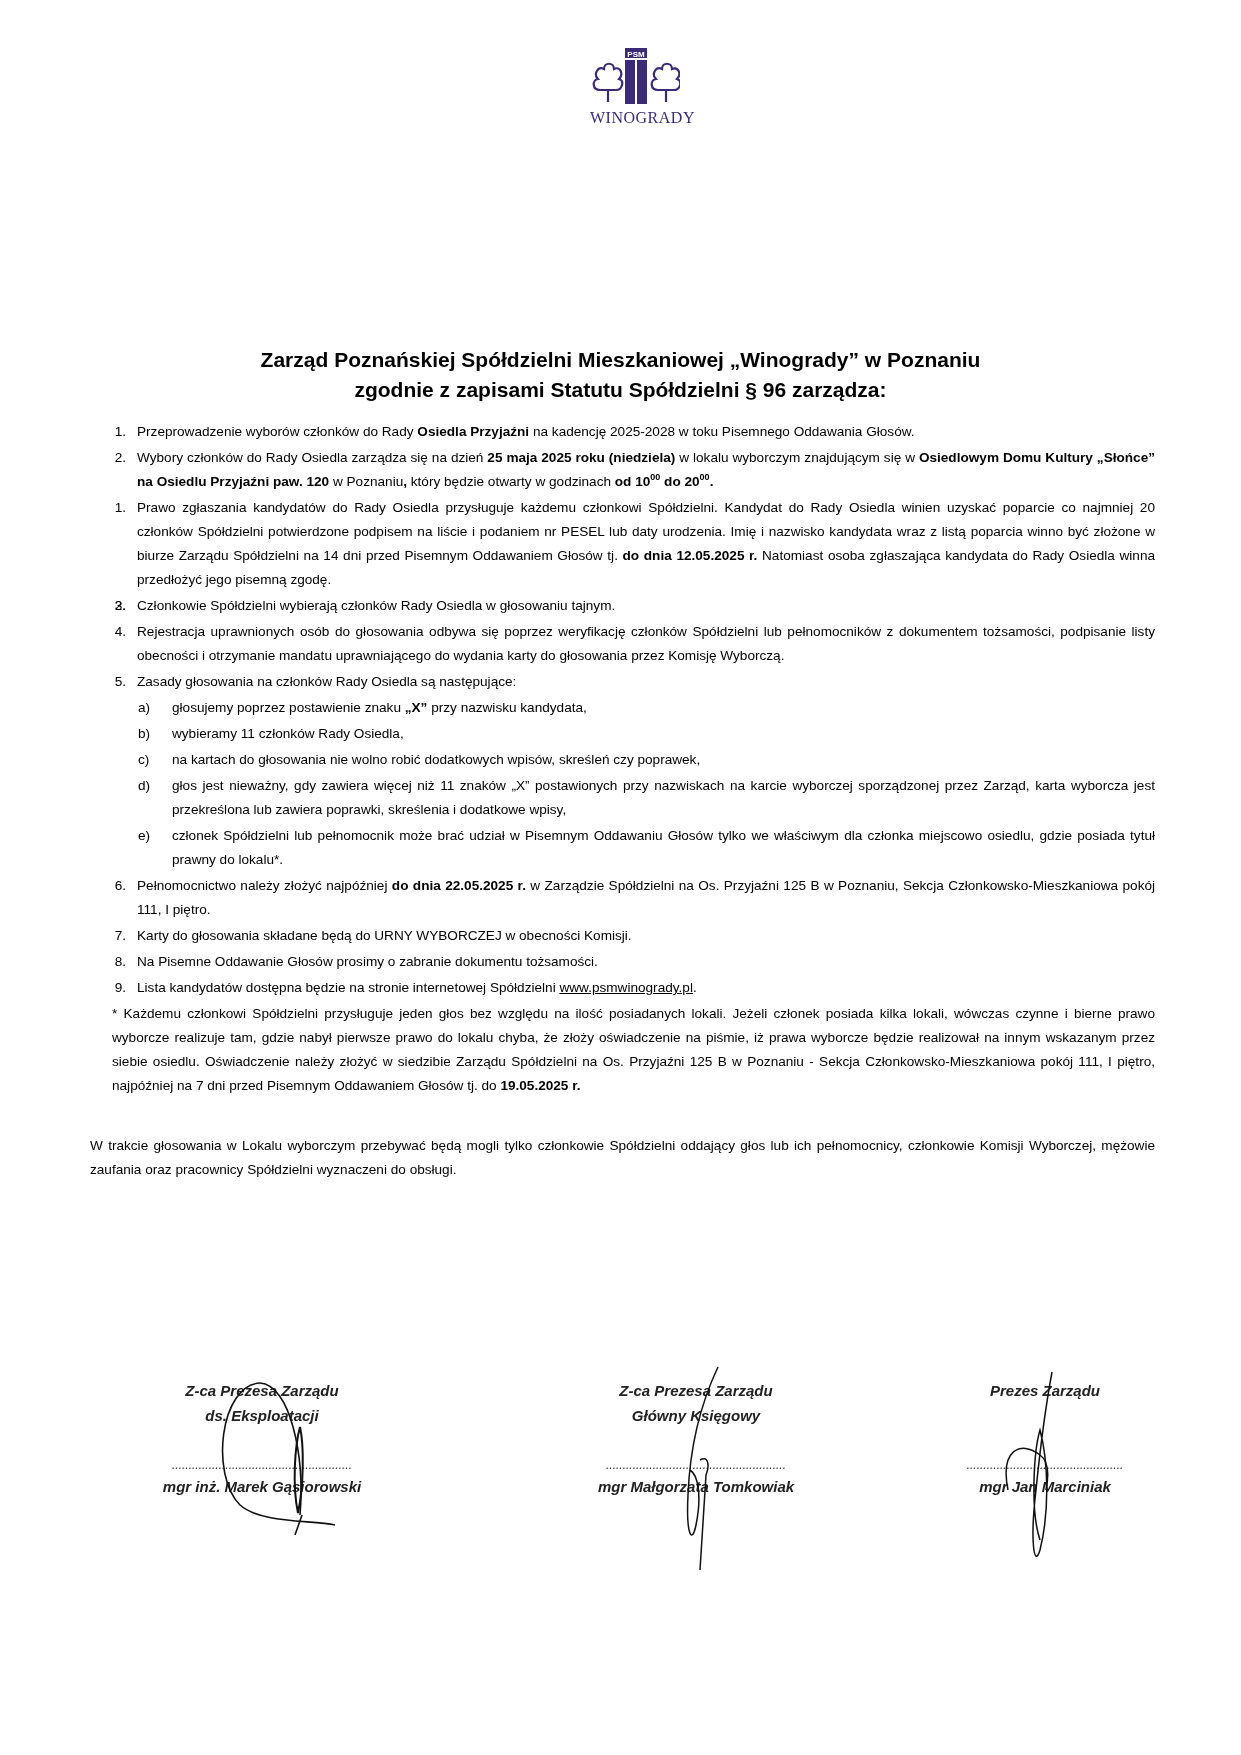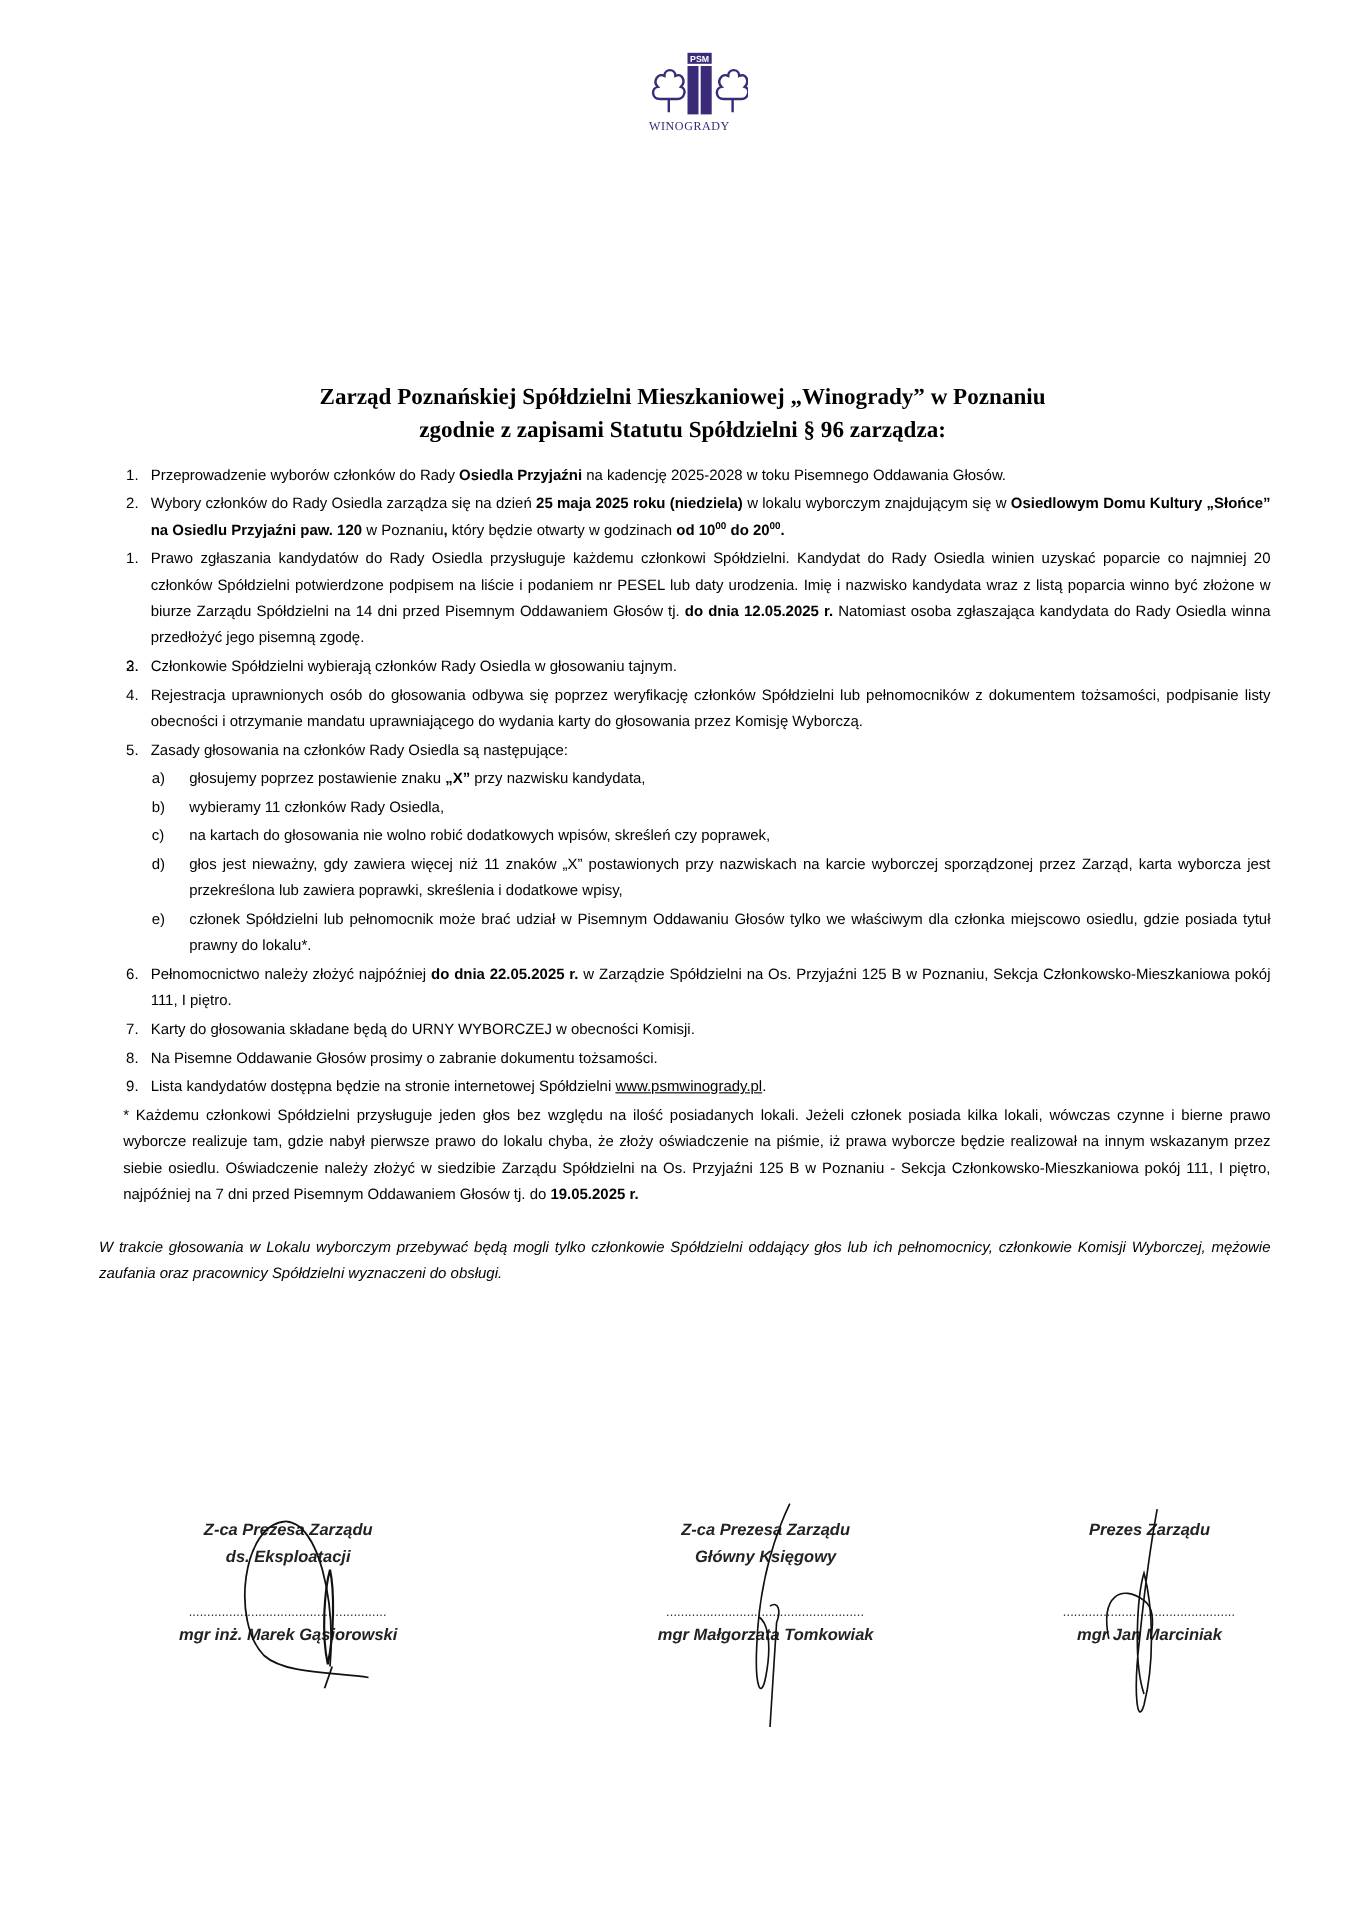--- a/index.html
+++ b/index.html
@@ -1,42 +1,42 @@
 <!DOCTYPE html>
 <html><head>
 <meta charset="utf-8">
 <style>
   html, body { margin: 0; padding: 0; background: #ffffff; }
   body { width: 1241px; height: 1755px; position: relative; overflow: hidden; color: #000; }
   .page { position: absolute; left: 0; top: 0; width: 1228px; height: 1755px; }
 
   .logo { position: absolute; left: 590px; top: 46px; width: 90px; height: 80px; }
   .logo-text { position: absolute; left: 0; top: 63px; width: 90px; 
-    font-family: "Liberation Serif", serif; font-size: 11px; color: #3b2a78; letter-spacing: 0.5px; }
+    font-family: "Liberation Serif", serif; font-size: 16px; color: #3b2a78; letter-spacing: 0.5px; }
 
   .title { position: absolute; left: 90px; width: 1061px; top: 150px; text-align: center;
     font-family: "Liberation Serif", serif; font-weight: bold; font-size: 33px; line-height: 47px; }
 
   .subtitle { position: absolute; left: 90px; width: 1061px; top: 345px; text-align: center;
-    font-family: Liberation Serif, serif; font-weight: bold; font-size: 21px; line-height: 30px; }
+    font-family: Liberation Sans, sans-serif; font-weight: bold; font-size: 21px; line-height: 30px; }
 
   .body { position: absolute; left: 90px; width: 1065px; top: 420px;
     font-family: "Liberation Sans", sans-serif; font-size: 13.6px; line-height: 24px; }
 
   .item { position: relative; padding-left: 47px; text-align: justify; margin-bottom: 2px; }
   .item .num { position: absolute; left: 36px; transform: translateX(-100%); }
   .item .num-l { position: absolute; left: 40px; }
   .item.sub { padding-left: 82px; }
   .item.sub .num-l { left: 48px; }
   .plain { margin-bottom: 2px; text-align: left; }
   .justify { text-align: justify; margin-left: 22px; }
   b { font-weight: bold; }
   sup { font-size: 9px; line-height: 0; }
   .link { text-decoration: underline; }
-  .italic { font-style: italic; text-align: justify; margin-top: 24px; }
+  .italic { text-align: justify; margin-top: 36px; }
 
   .sig { position: absolute; top: 1378px; width: 260px; text-align: center;
     font-family: "Liberation Sans", sans-serif; font-weight: bold; font-size: 15px; line-height: 25px; color: #222; font-style: italic; }
   .sig .dots { margin-top: 30px; letter-spacing: 0; font-weight: normal; color: #333; overflow: hidden; white-space: nowrap; font-size: 12px; line-height: 14px; }
   .sig .name { margin-top: 2px; }
   .scribble { position: absolute; pointer-events: none; }
 </style>
 </head>
 <body>
 

